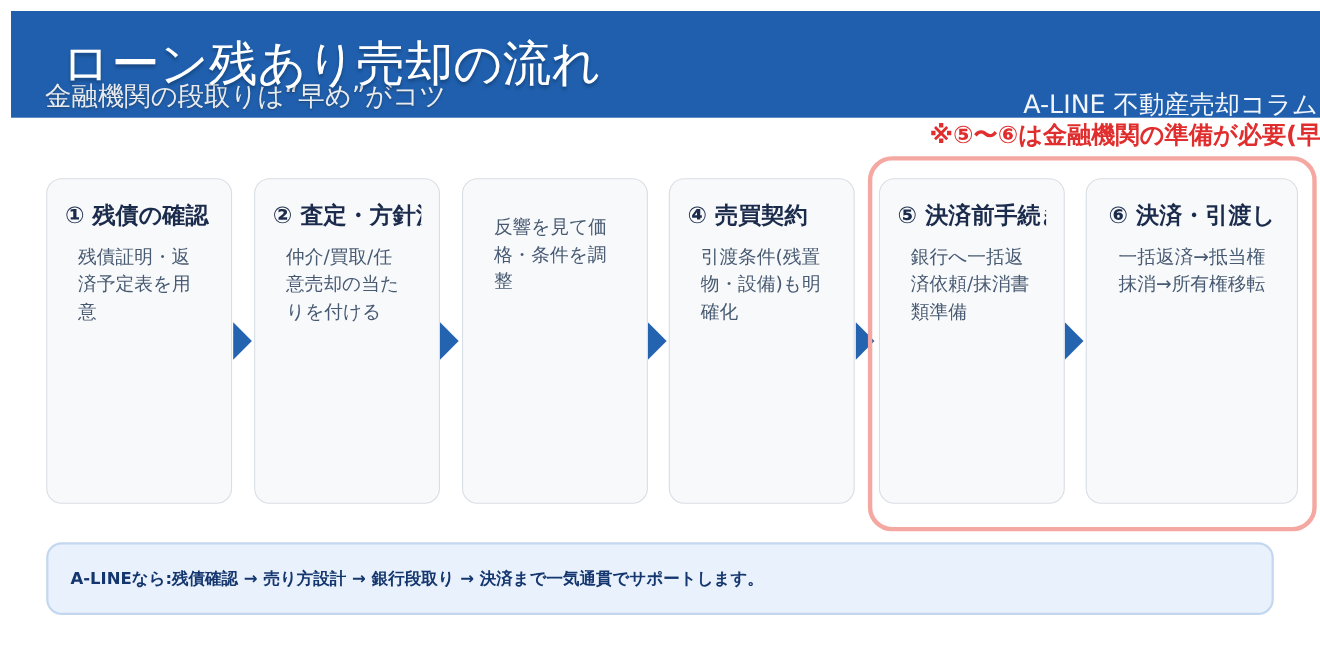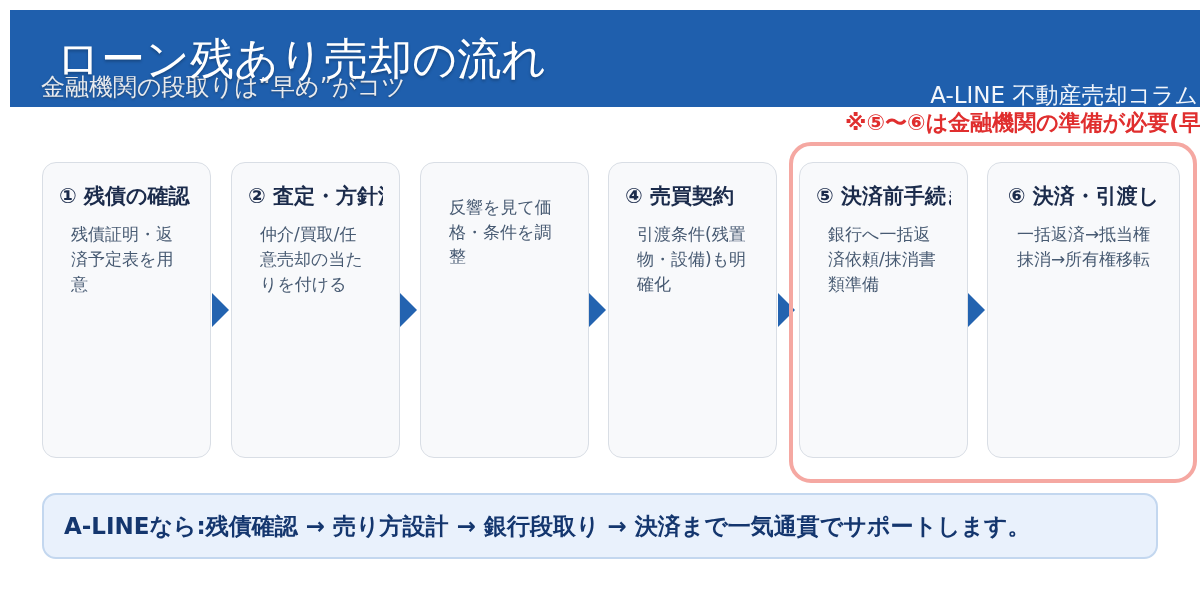--- a/index.html
+++ b/index.html
@@ -58,21 +58,21 @@
 
   
   .highlight-box{position:absolute;left:789px;top:142px;width:408px;height:341px;
         box-sizing:border-box;border:4px solid var(--highlight-pink);border-radius:22px;
         z-index:3;pointer-events:none;}
 
   
   .banner{position:absolute;left:42px;top:493px;width:1116px;height:66px;box-sizing:border-box;
         background:var(--banner-bg);border:2px solid var(--banner-border);border-radius:14px;
         display:flex;align-items:center;padding:0 20px;z-index:2;}
-  .banner-text{font-size:23px;font-weight:bold;color:var(--banner-text);white-space:nowrap;}
+  .banner-text{font-size:15px;font-weight:bold;color:var(--banner-text);white-space:nowrap;}
 </style>
 </head>
 <body>
 
 <div id="stage">
 
   <div class="header">
     <div class="header-subtitle">金融機関の段取りは“早め”がコツ</div>
     <div class="header-title">ローン残あり売却の流れ</div>
     <div class="header-brand">A-LINE 不動産売却コラム</div>

